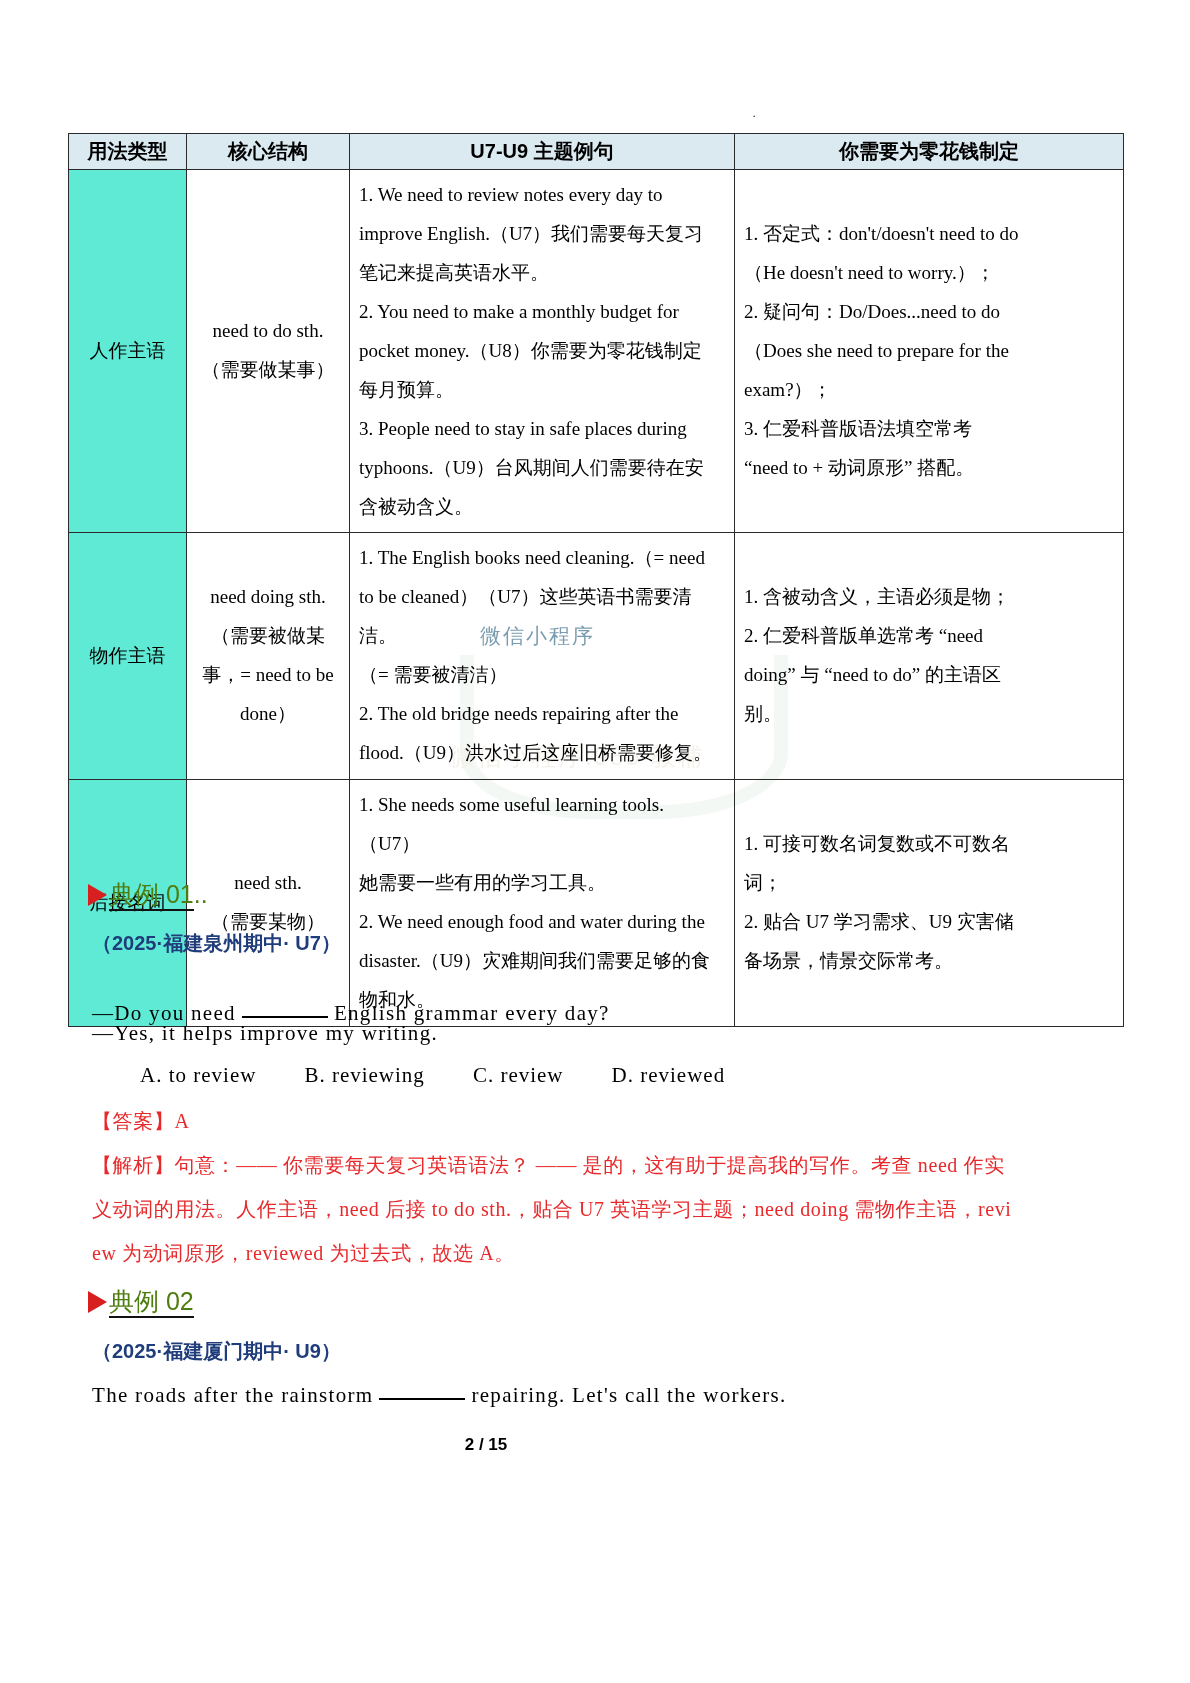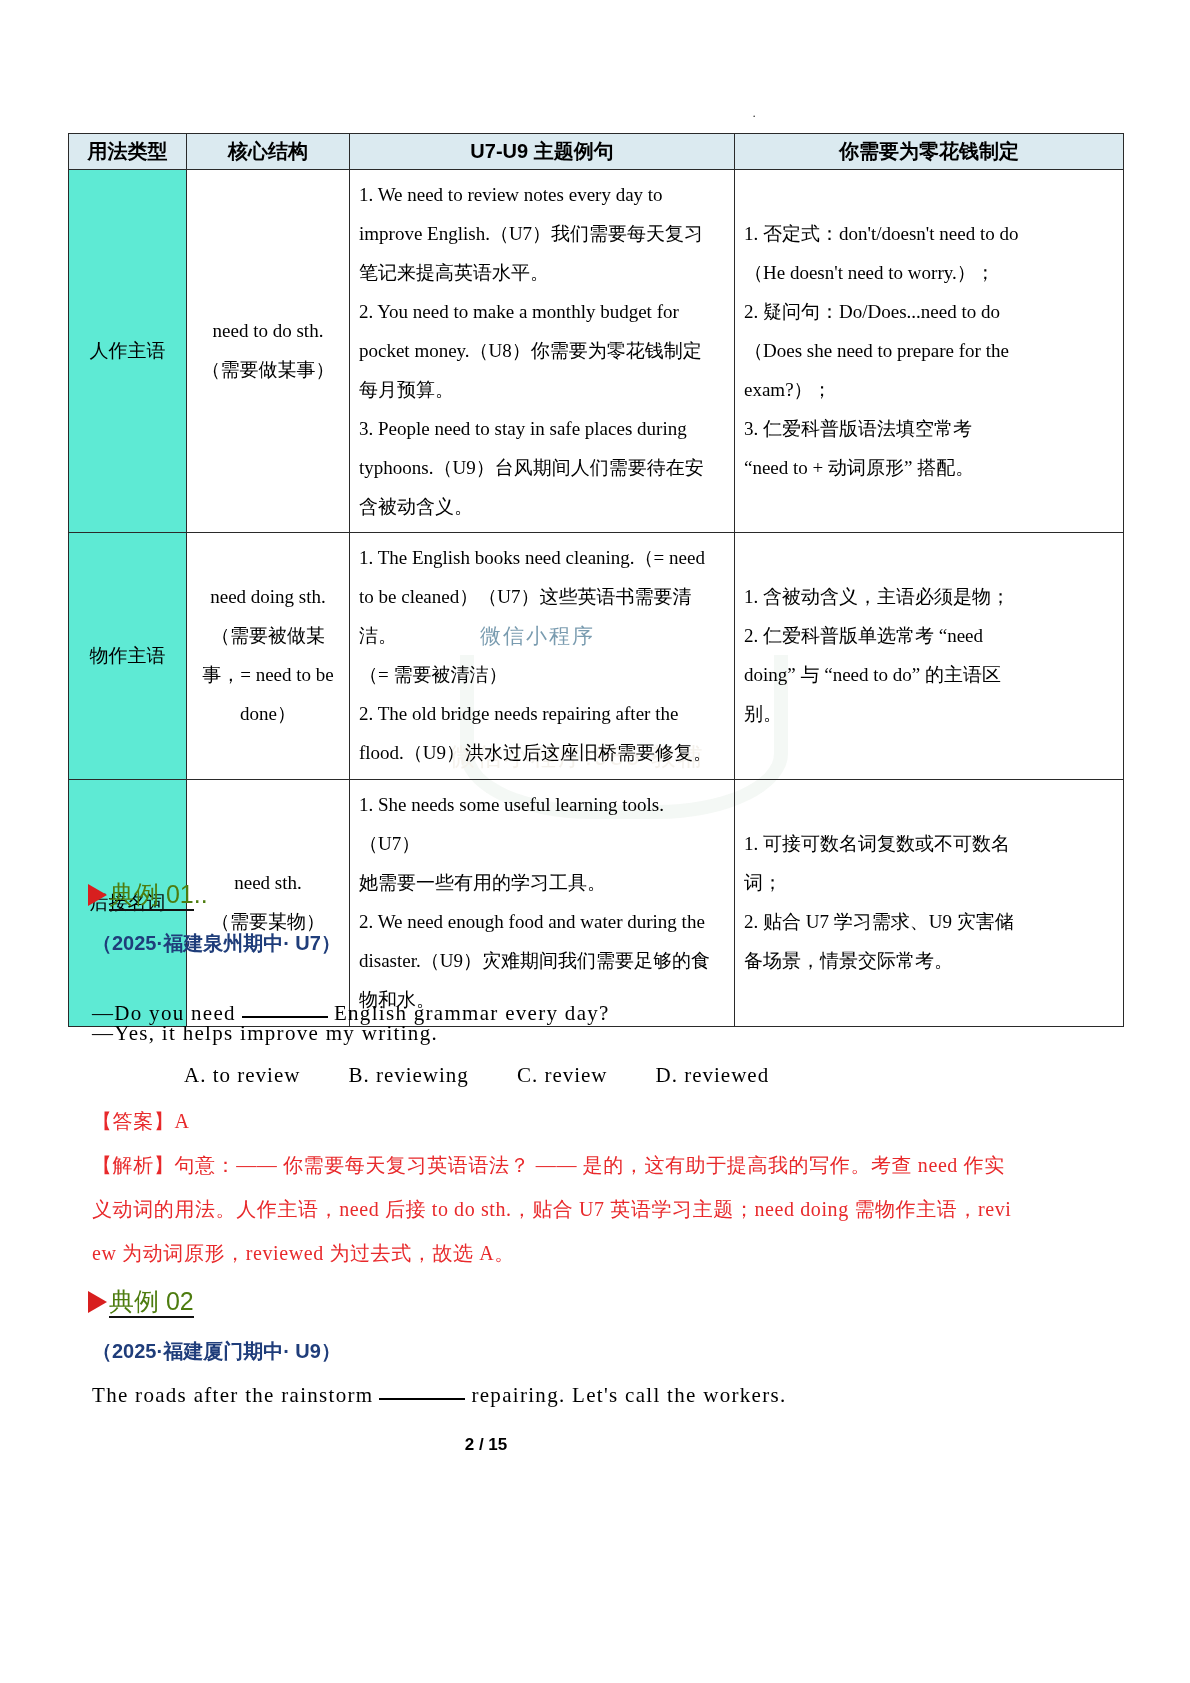--- a/index.html
+++ b/index.html
@@ -190,21 +190,20 @@
     margin: 0 6px;
     vertical-align: 2px;
   }
   .opts {
     position: absolute;
     left: 140px;
     font-size: 21px;
     letter-spacing: 1px;
     white-space: nowrap;
     z-index: 2;
-    margin-left: 44px;
   }
   .opts span.opt { margin-right: 48px; }
 
   .redline {
     position: absolute;
     left: 92px;
     color: #e8292b;
     font-size: 20px;
     letter-spacing: .6px;
     white-space: nowrap;

